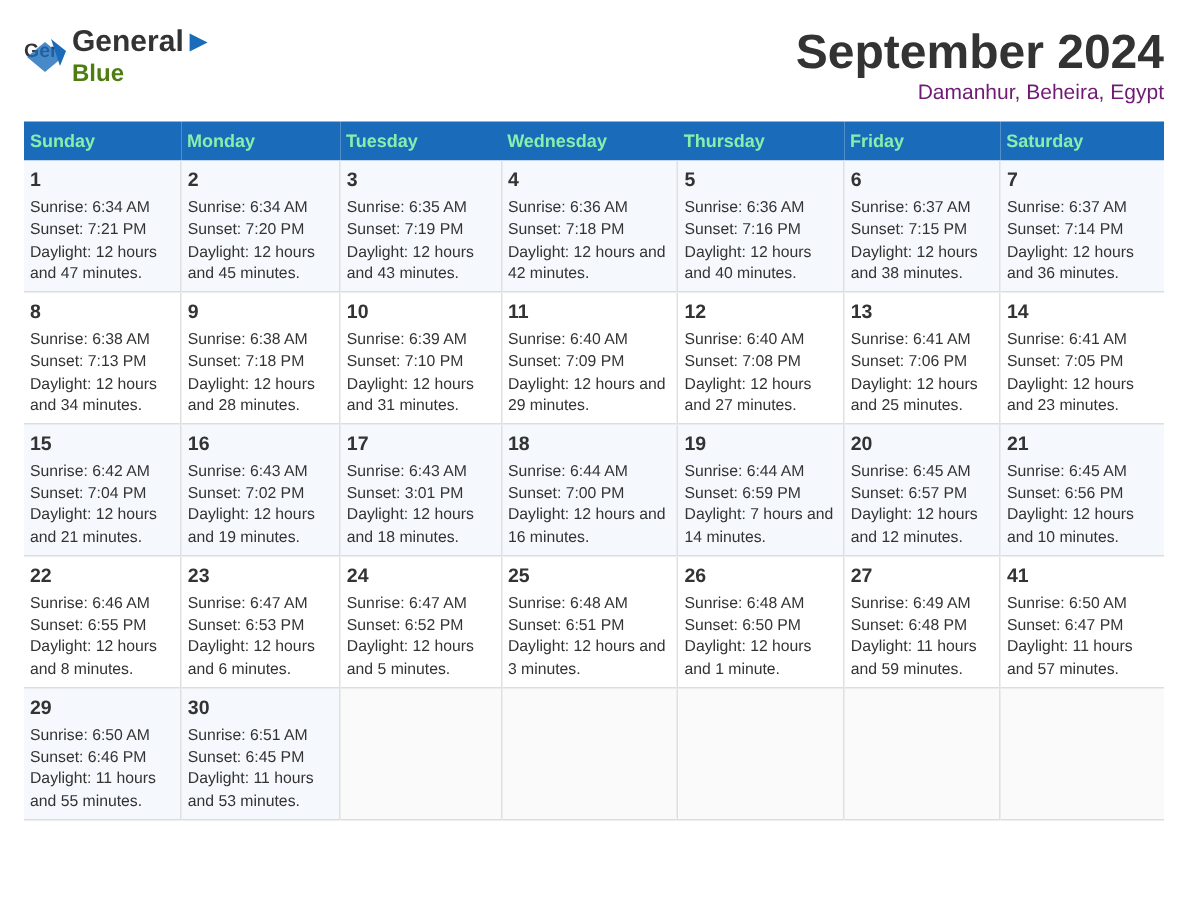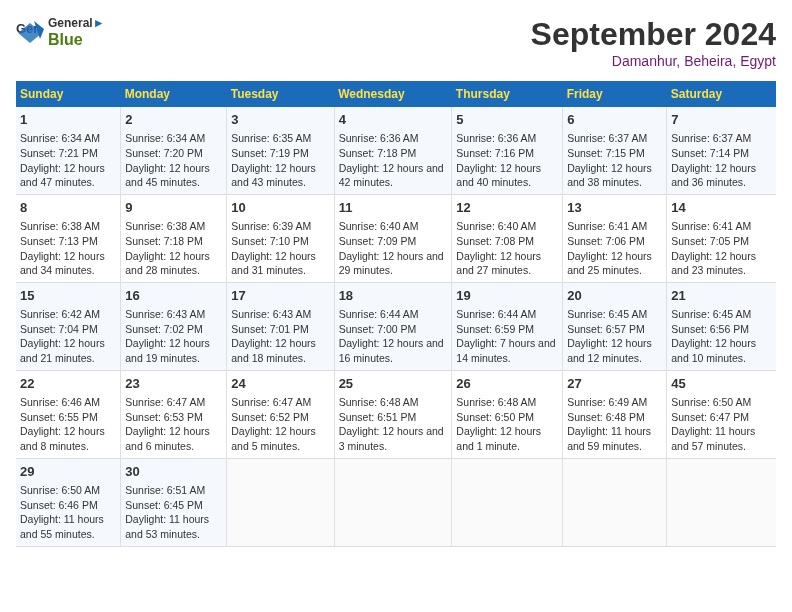--- a/index.html
+++ b/index.html
@@ -38,21 +38,21 @@
       font-size: 14px;
       color: #701a75;
     }
     table {
       width: 100%;
       border-collapse: collapse;
       font-size: 10.5px;
     }
     thead th {
       background-color: #1a6bba;
-      color: #fde047;
+      color: #86efac;
       padding: 6px 4px;
       text-align: left;
       font-size: 12px;
       font-weight: bold;
     }
     tbody tr {
       border-bottom: 1px solid #ddd;
     }
     tbody td {
       vertical-align: top;
@@ -85,21 +85,21 @@
 <body>
 
 <div class="header">
   <div class="logo">
     <svg class="logo-icon" viewBox="0 0 28 28">
       <text y="14" font-size="13" font-weight="bold" fill="#333">Gen</text>
       <polygon points="14,4 26,14 14,24 2,14" fill="#1a6bba" opacity="0.8"></polygon>
       <polygon points="18,2 28,10 24,20" fill="#1a6bba"></polygon>
     </svg>
     <div style="line-height:1.2;">
-      <div style="font-size:12px; font-weight:bold; color:#333;">General<span style="color:#1a6bba;">►</span></div>
+      <div style="font-size:20px; font-weight:bold; color:#333;">General<span style="color:#1a6bba;">►</span></div>
       <div style="font-size:16px; font-weight:bold; color:#4d7c0f;">Blue</div>
     </div>
   </div>
   <div class="title-block">
     <div class="month-title">September 2024</div>
     <div class="subtitle">Damanhur, Beheira, Egypt</div>
   </div>
 </div>
 
 <table>
@@ -129,34 +129,34 @@
         <td><span class="day-num">9</span><span>Sunrise: 6:38 AM</span><br><span>Sunset: 7:18 PM</span><br><span>Daylight: 12 hours and 28 minutes.</span></td>
         <td><span class="day-num">10</span><span>Sunrise: 6:39 AM</span><br><span>Sunset: 7:10 PM</span><br><span>Daylight: 12 hours and 31 minutes.</span></td>
         <td><span class="day-num">11</span><span>Sunrise: 6:40 AM</span><br><span>Sunset: 7:09 PM</span><br><span>Daylight: 12 hours and 29 minutes.</span></td>
         <td><span class="day-num">12</span><span>Sunrise: 6:40 AM</span><br><span>Sunset: 7:08 PM</span><br><span>Daylight: 12 hours and 27 minutes.</span></td>
         <td><span class="day-num">13</span><span>Sunrise: 6:41 AM</span><br><span>Sunset: 7:06 PM</span><br><span>Daylight: 12 hours and 25 minutes.</span></td>
         <td><span class="day-num">14</span><span>Sunrise: 6:41 AM</span><br><span>Sunset: 7:05 PM</span><br><span>Daylight: 12 hours and 23 minutes.</span></td>
       </tr>
       <tr>
         <td><span class="day-num">15</span><span>Sunrise: 6:42 AM</span><br><span>Sunset: 7:04 PM</span><br><span>Daylight: 12 hours and 21 minutes.</span></td>
         <td><span class="day-num">16</span><span>Sunrise: 6:43 AM</span><br><span>Sunset: 7:02 PM</span><br><span>Daylight: 12 hours and 19 minutes.</span></td>
-        <td><span class="day-num">17</span><span>Sunrise: 6:43 AM</span><br><span>Sunset: 7:01 PM</span><br><span>Daylight: 12 hours and 18 minutes.</span></td>
+        <td><span class="day-num">17</span><span>Sunrise: 6:43 AM</span><br><span>Sunset: 3:01 PM</span><br><span>Daylight: 12 hours and 18 minutes.</span></td>
         <td><span class="day-num">18</span><span>Sunrise: 6:44 AM</span><br><span>Sunset: 7:00 PM</span><br><span>Daylight: 12 hours and 16 minutes.</span></td>
         <td><span class="day-num">19</span><span>Sunrise: 6:44 AM</span><br><span>Sunset: 6:59 PM</span><br><span>Daylight: 7 hours and 14 minutes.</span></td>
         <td><span class="day-num">20</span><span>Sunrise: 6:45 AM</span><br><span>Sunset: 6:57 PM</span><br><span>Daylight: 12 hours and 12 minutes.</span></td>
         <td><span class="day-num">21</span><span>Sunrise: 6:45 AM</span><br><span>Sunset: 6:56 PM</span><br><span>Daylight: 12 hours and 10 minutes.</span></td>
       </tr>
       <tr>
         <td><span class="day-num">22</span><span>Sunrise: 6:46 AM</span><br><span>Sunset: 6:55 PM</span><br><span>Daylight: 12 hours and 8 minutes.</span></td>
         <td><span class="day-num">23</span><span>Sunrise: 6:47 AM</span><br><span>Sunset: 6:53 PM</span><br><span>Daylight: 12 hours and 6 minutes.</span></td>
         <td><span class="day-num">24</span><span>Sunrise: 6:47 AM</span><br><span>Sunset: 6:52 PM</span><br><span>Daylight: 12 hours and 5 minutes.</span></td>
         <td><span class="day-num">25</span><span>Sunrise: 6:48 AM</span><br><span>Sunset: 6:51 PM</span><br><span>Daylight: 12 hours and 3 minutes.</span></td>
         <td><span class="day-num">26</span><span>Sunrise: 6:48 AM</span><br><span>Sunset: 6:50 PM</span><br><span>Daylight: 12 hours and 1 minute.</span></td>
         <td><span class="day-num">27</span><span>Sunrise: 6:49 AM</span><br><span>Sunset: 6:48 PM</span><br><span>Daylight: 11 hours and 59 minutes.</span></td>
-        <td><span class="day-num">45</span><span>Sunrise: 6:50 AM</span><br><span>Sunset: 6:47 PM</span><br><span>Daylight: 11 hours and 57 minutes.</span></td>
+        <td><span class="day-num">41</span><span>Sunrise: 6:50 AM</span><br><span>Sunset: 6:47 PM</span><br><span>Daylight: 11 hours and 57 minutes.</span></td>
       </tr>
       <tr>
         <td><span class="day-num">29</span><span>Sunrise: 6:50 AM</span><br><span>Sunset: 6:46 PM</span><br><span>Daylight: 11 hours and 55 minutes.</span></td>
         <td><span class="day-num">30</span><span>Sunrise: 6:51 AM</span><br><span>Sunset: 6:45 PM</span><br><span>Daylight: 11 hours and 53 minutes.</span></td>
         <td class="empty"></td>
         <td class="empty"></td>
         <td class="empty"></td>
         <td class="empty"></td>
         <td class="empty"></td>
       </tr>

